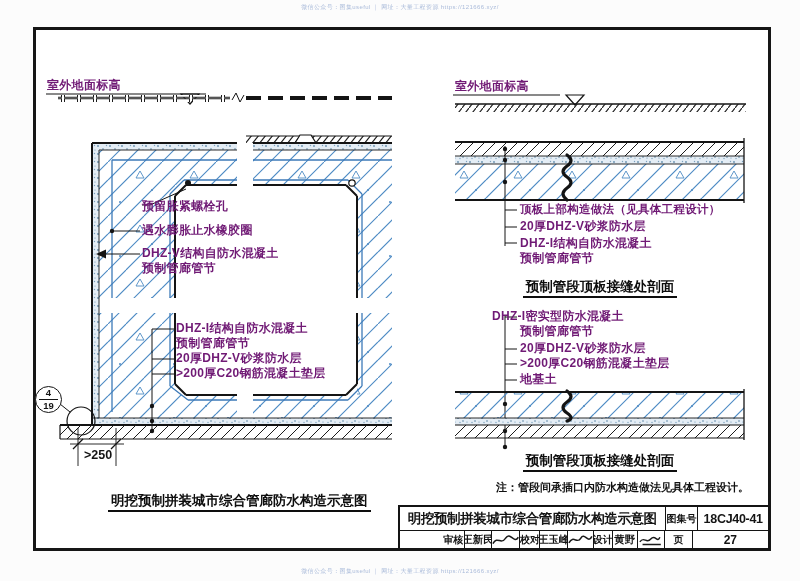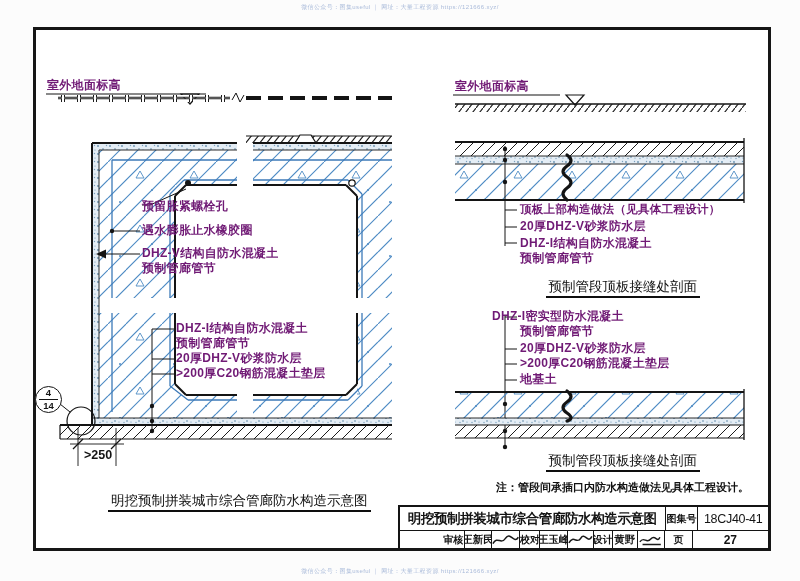--- a/index.html
+++ b/index.html
@@ -18,21 +18,21 @@
     position:absolute; left:33px; top:27px; width:738px; height:524px;
     border:3px solid #161616; background:#fff;
   }
   .art { position:absolute; left:33px; top:27px; width:738px; height:524px; }
   .lbl {
     position:absolute; font-size:12px; font-weight:600; letter-spacing:.3px;
     white-space:nowrap; color:#701a75; line-height:13px;
   }
   .lbl.sm { font-size:11.5px; }
   .cap {
-    position:absolute; font-size:13.5px; font-weight:400; text-align:right;
+    position:absolute; font-size:13.5px; font-weight:700; text-align:center;
     white-space:nowrap; color:#0e0e0e;
   }
   .cap span { border-bottom:2.5px solid #0e0e0e; padding:0 3px 2px 3px; }
   .note {
     position:absolute; font-size:11px; font-weight:700; white-space:nowrap; color:#111;
   }
   .dim { position:absolute; font-size:12.5px; font-weight:700; white-space:nowrap; }
   .bubble {
     position:absolute; left:35px; top:386px; width:27px; height:27px;
     border:1.4px solid #141414; border-radius:50%; background:#fff;
@@ -49,21 +49,21 @@
   .tb-row { display:flex; }
   .tb-row1 { height:23px; }
   .tb-row2 { height:20px; border-top:1.6px solid #141414; flex:1; }
   .cell {
     display:flex; align-items:center; justify-content:center;
     border-left:1.6px solid #141414; overflow:hidden; white-space:nowrap;
   }
   .cell:first-child { border-left:none; }
   .tb-title { width:266px; font-size:13.5px; font-weight:700; letter-spacing:-0.4px; }
   .tb-atlas-label { width:33px; font-size:10px; font-weight:600; }
-  .tb-atlas-no { width:71px; font-size:12.5px; font-weight:400; letter-spacing:-0.3px; }
+  .tb-atlas-no { width:71px; font-size:12.5px; font-weight:700; letter-spacing:-0.3px; }
   .tb-role { font-size:10px; font-weight:600; }
   .tb-name { font-size:10.5px; font-weight:700; }
   .sig svg { display:block; }
 </style>
 </head>
 <body>
 
 <div class="wm" style="top:3px;">微信公众号：图集useful ｜ 网址：大量工程资源 https://121666.xyz/</div>
 <div class="wm" style="top:567px;">微信公众号：图集useful ｜ 网址：大量工程资源 https://121666.xyz/</div>
 
@@ -204,21 +204,21 @@
 <div class="lbl" style="left:142px;top:247px;">DHZ-V结构自防水混凝土</div>
 <div class="lbl" style="left:142px;top:262px;">预制管廊管节</div>
 <div class="lbl" style="left:176px;top:322px;">DHZ-I结构自防水混凝土</div>
 <div class="lbl" style="left:176px;top:337px;">预制管廊管节</div>
 <div class="lbl" style="left:176px;top:352px;">20厚DHZ-V砂浆防水层</div>
 <div class="lbl" style="left:176px;top:367px;">&gt;200厚C20钢筋混凝土垫层</div>
 
 <div class="bubble">
   <span class="num">4</span>
   <span class="bar"></span>
-  <span class="num">14</span>
+  <span class="num">19</span>
 </div>
 
 <div class="dim" style="left:84px;top:448px;">&gt;250</div>
 
 <div class="cap" style="left:108px;top:492px;width:255px;">
   <span>明挖预制拼装城市综合管廊防水构造示意图</span>
 </div>
 
 <div class="lbl" style="left:455px;top:80px;">室外地面标高</div>
 <div class="lbl sm" style="left:520px;top:203px;">顶板上部构造做法（见具体工程设计）</div>

